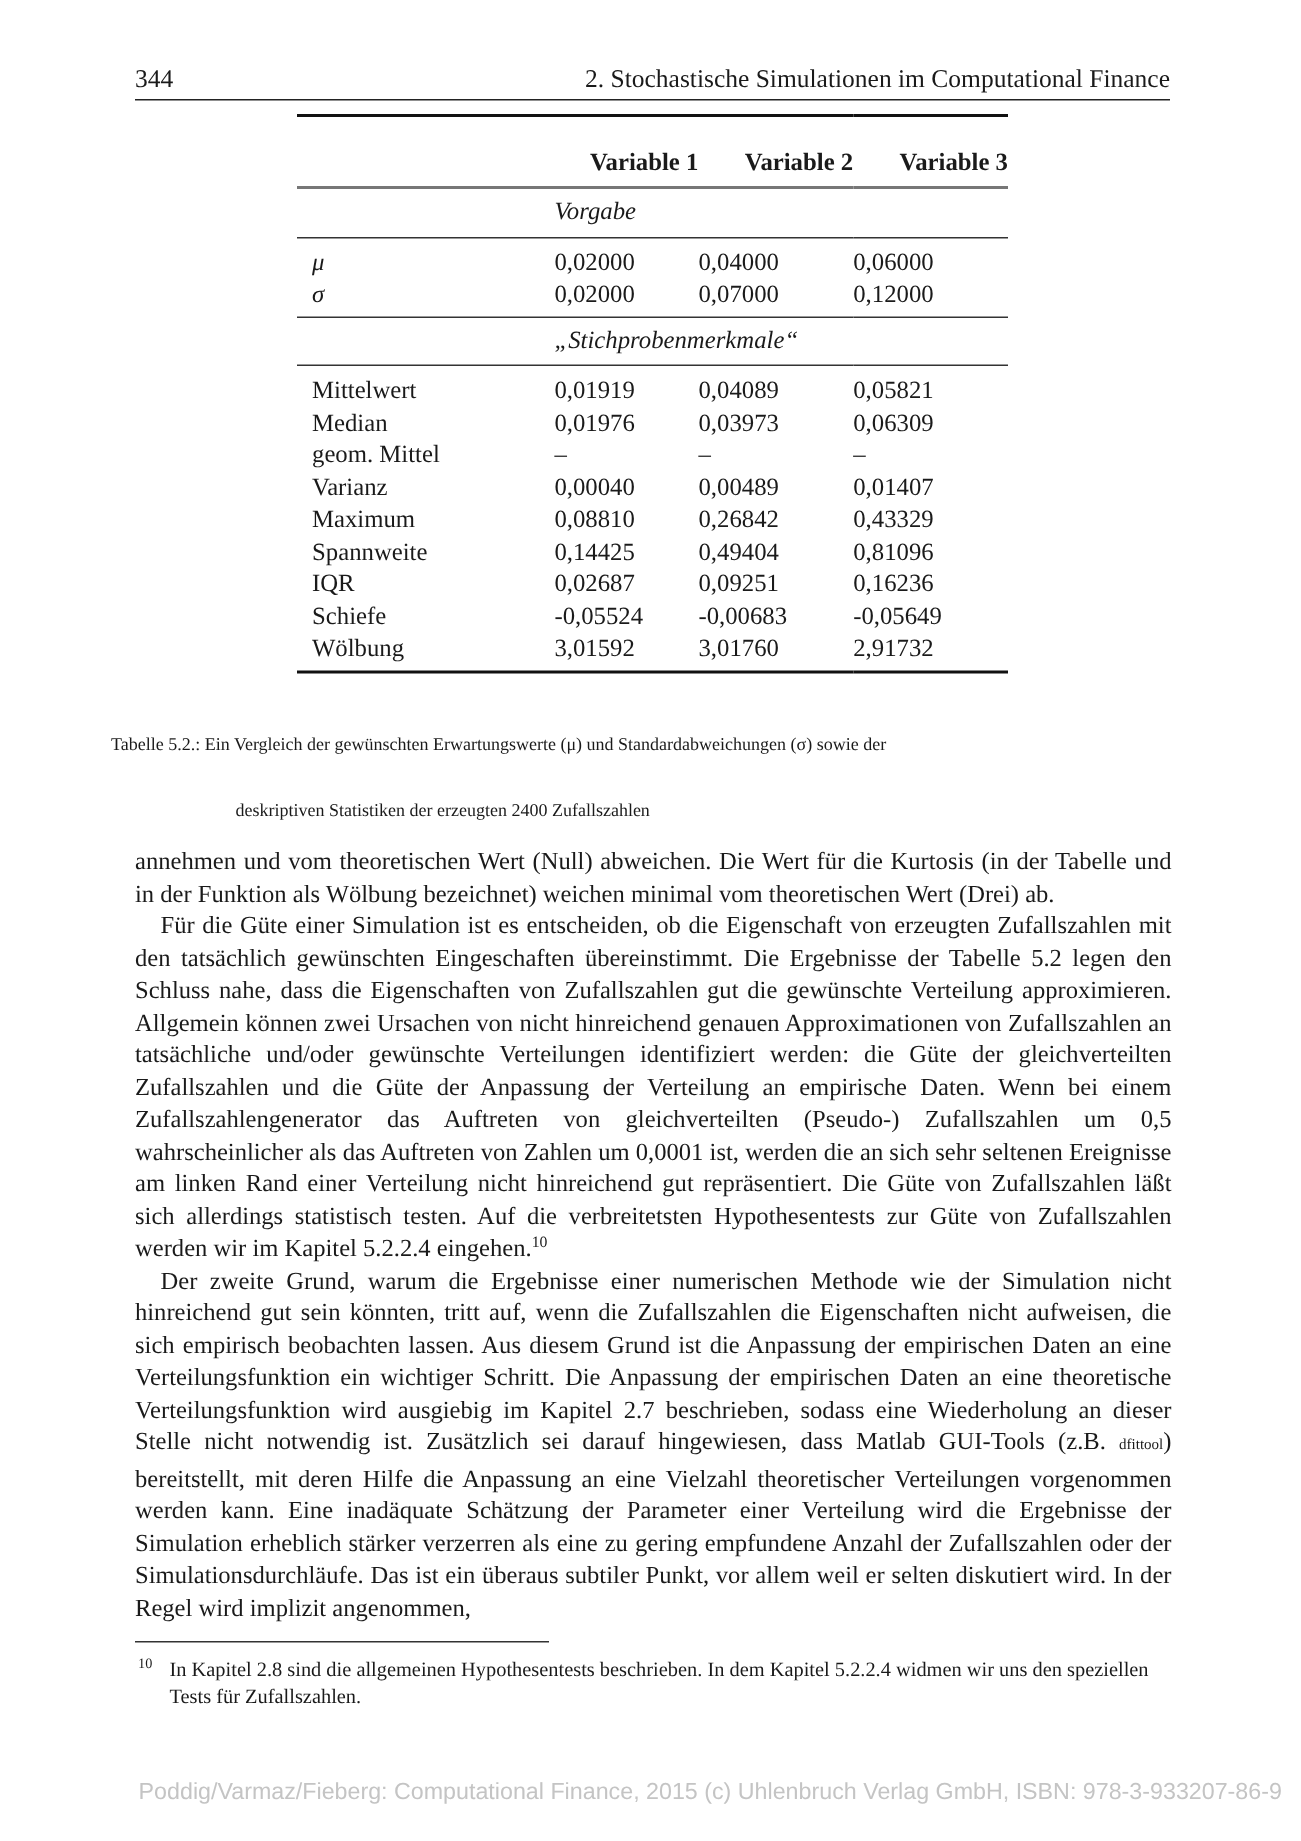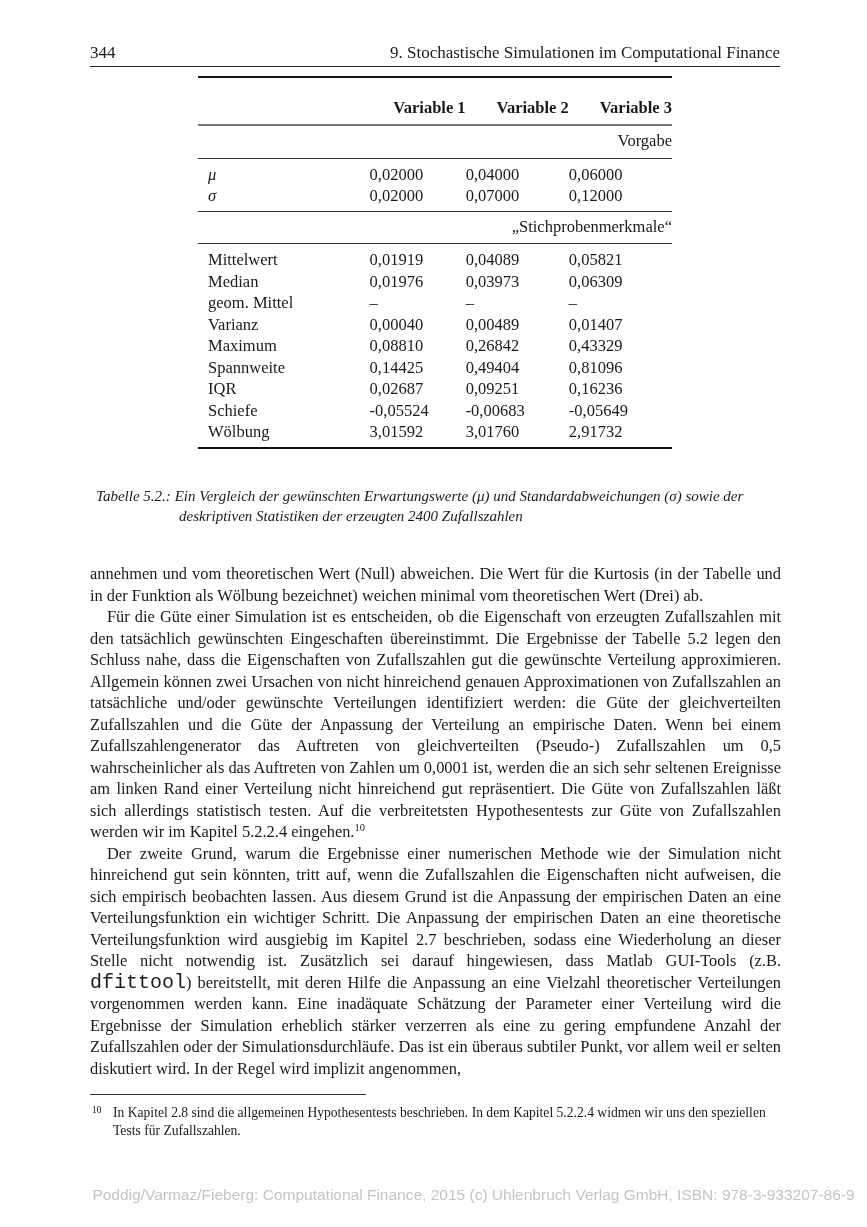--- a/index.html
+++ b/index.html
@@ -46,61 +46,61 @@
       font-weight: bold;
       text-align: right;
       padding-top: 19px;
       padding-bottom: 5px;
       height: 22px;
       white-space: nowrap;
     }
     .stats-table th.label-col { text-align: left; }
     .stats-table .head-rule td { border-top: 2px solid #777; height: 0; line-height: 0; padding: 0; }
     .stats-table .section-row td {
-      text-align: right;
+      text-align: left;
       padding-top: 4px;
       padding-bottom: 6px;
+      font-style: italic;
     }
     .stats-table .mid-rule td { border-top: 1px solid #333; height: 0; line-height: 0; padding: 0; }
     .stats-table .bottom-rule td { border-top: 2px solid #111; height: 0; line-height: 0; padding: 0; }
     .stats-table td.label { text-align: left; padding-left: 10px; white-space: nowrap; }
     .stats-table td.num { text-align: left; white-space: nowrap; }
     .stats-table td.greek { font-style: italic; }
     .stats-table tr.first-data td { padding-top: 5px; }
     .stats-table tr.last-data td { padding-bottom: 4px; }
     .col-label { width: 168px; }
     .col-v1 { width: 94px; }
     .col-v2 { width: 101px; }
     .col-v3 { width: 101px; }
     .stats-table th.v1 { padding-right: 0; }
 
     .table-caption {
       position: absolute;
-      left: 96px;
+      left: 74px;
       top: 486px;
       width: 692px;
-      font-size: 15px;
+      font-size: 12px;
       line-height: 20px;
-      font-style: italic;
     }
     .table-caption .caption-label { display: inline-block; }
-    .table-caption .caption-cont { display: block; padding-left: 83px; }
+    .table-caption .caption-cont { display: block; padding-left: 83px; margin-top: 24px; }
 
     .body-text {
       position: absolute;
       left: 90px;
       top: 563px;
       width: 691px;
       font-size: 16.4px;
       line-height: 21.5px;
       text-align: justify;
     }
     .body-text p { margin: 0; }
     .body-text p.indent { text-indent: 17px; }
-    .body-text .mono { font-family: Liberation Mono, monospace; font-size: 20px; }
+    .body-text .mono { font-family: Liberation Serif, serif; font-size: 10px; }
     .body-text sup { font-size: 10.5px; line-height: 0; vertical-align: 6px; }
 
     .footnote-rule {
       position: absolute;
       left: 90px;
       top: 1094px;
       width: 276px;
       border-top: 1px solid #333;
     }
     .footnote {
@@ -125,21 +125,21 @@
       color: #c4c4c4;
       white-space: nowrap;
       padding-left: 40px;
     }
   </style>
 </head>
 <body>
 
 <div class="page-header">
   <span class="page-number">344</span>
-  <span class="running-title">9.  Stochastische Simulationen im Computational Finance</span>
+  <span class="running-title">2.  Stochastische Simulationen im Computational Finance</span>
 </div>
 
 <table class="stats-table">
   <colgroup>
     <col class="col-label">
       <col class="col-v1">
       <col class="col-v2">
       <col class="col-v3">
   </colgroup>
   <thead>

